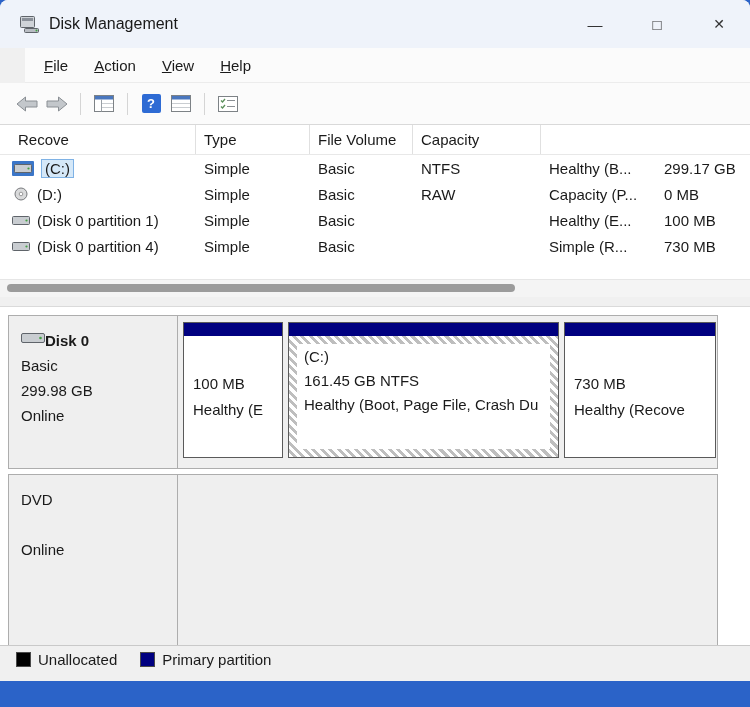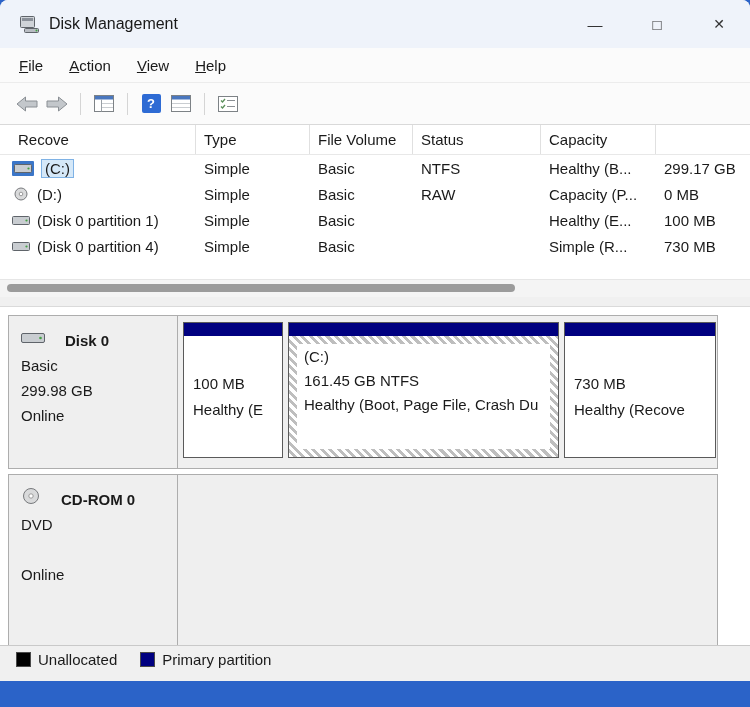--- a/index.html
+++ b/index.html
@@ -26,20 +26,21 @@
     width:62px;height:100%;border:none;background:transparent;
     font-family:"Liberation Sans",sans-serif;font-size:15px;color:#333;
     display:flex;align-items:center;justify-content:center;cursor:default;
   }
   .win-btn.close{font-size:14px}
   
   .menubar{
     height:34px;flex:0 0 auto;background:#FBFBFB;
     display:flex;align-items:center;padding-left:6px;
     border-bottom:1px solid #ECECEC;
+    margin-left:25px;
   }
   .menu-item{
     display:inline-block;padding:4px 13px;font-size:15px;color:#1a1a1a;
   }
   .menu-item::first-letter{text-decoration:underline}
   
   .toolbar{
     height:41px;flex:0 0 auto;background:#FBFBFB;
     display:flex;align-items:center;padding-left:12px;
     border-bottom:1px solid #D9D9D9;
@@ -75,21 +76,21 @@
   .splitter{height:9px;background:#F0F0F0;border-bottom:1px solid #DADADA;flex:0 0 auto}
   
   .graphical{flex:1;background:#FFFFFF;padding:8px 32px 0 8px;overflow:hidden}
   .disk-row{display:flex;border:1px solid #ADADAD;background:#EFEFEF;margin-bottom:5px}
   .disk-row.disk0{height:152px}
   .disk-row.cdrom{height:172px}
   .disk-label{
     width:156px;flex:0 0 auto;border-right:1px solid #ADADAD;
     padding:12px 0 0 12px;font-size:15px;line-height:25px;
   }
-  .disk-name{font-weight:bold;display:flex;align-items:center;gap:20px}
+  .disk-name{font-weight:bold;display:flex;align-items:center;gap:0}
   .spacer-line{height:25px}
   .partitions{flex:1;display:flex;gap:5px;padding:6px 1px 10px 5px}
   .partition{display:flex;flex-direction:column;border:1px solid #5A5A5A;background:#fff;overflow:hidden}
   .part-sys{flex:0 0 98px}
   .part-c{flex:1}
   .part-rec{flex:0 0 150px}
   .part-header{height:13px;background:#000080;flex:0 0 auto}
   .part-body{
     flex:1;font-size:15px;line-height:26px;padding:2px 9px;
     display:flex;flex-direction:column;justify-content:center;
@@ -186,21 +187,20 @@
         <line x1="9" y1="10.5" x2="17" y2="10.5" stroke="#8a8f94"></line>
       </svg>
     </button>
   </div>
 
   <div class="listview">
     <div class="lv-grid lv-header">
       <div class="hcell">Recove</div>
       <div class="hcell">Type</div>
       <div class="hcell">File Volume</div>
-      <div class="hcell">Status</div>
       <div class="hcell">Capacity</div>
     </div>
 
     <div class="lv-grid lv-row">
       <div class="cell vol-cell">
         <span class="icon-wrap selected">
           <svg width="18" height="13" viewBox="0 0 18 13">
             <rect x="0.5" y="2.5" width="17" height="8" rx="1" fill="#c9cdd1" stroke="#5f646a"></rect>
             <circle cx="14.5" cy="6.5" r="1.1" fill="#44a044"></circle>
           </svg>
@@ -314,29 +314,20 @@
           <div class="part-body">
             <div>730 MB</div>
             <div>Healthy (Recove</div>
           </div>
         </div>
       </div>
     </div>
 
     <div class="disk-row cdrom">
       <div class="disk-label">
-        <div class="disk-name">
-          <span>
-            <svg width="20" height="18" viewBox="0 0 20 18">
-              <circle cx="10" cy="9" r="7.5" fill="#d9dadb" stroke="#77797c"></circle>
-              <circle cx="10" cy="9" r="2.2" fill="#fff" stroke="#9a9a9a"></circle>
-            </svg>
-          </span>
-          <span>CD-ROM 0</span>
-        </div>
         <div>DVD</div>
         <div class="spacer-line"></div>
         <div>Online</div>
       </div>
       <div class="cdrom-space"></div>
     </div>
 
   </div>
 
   <div class="legend">

